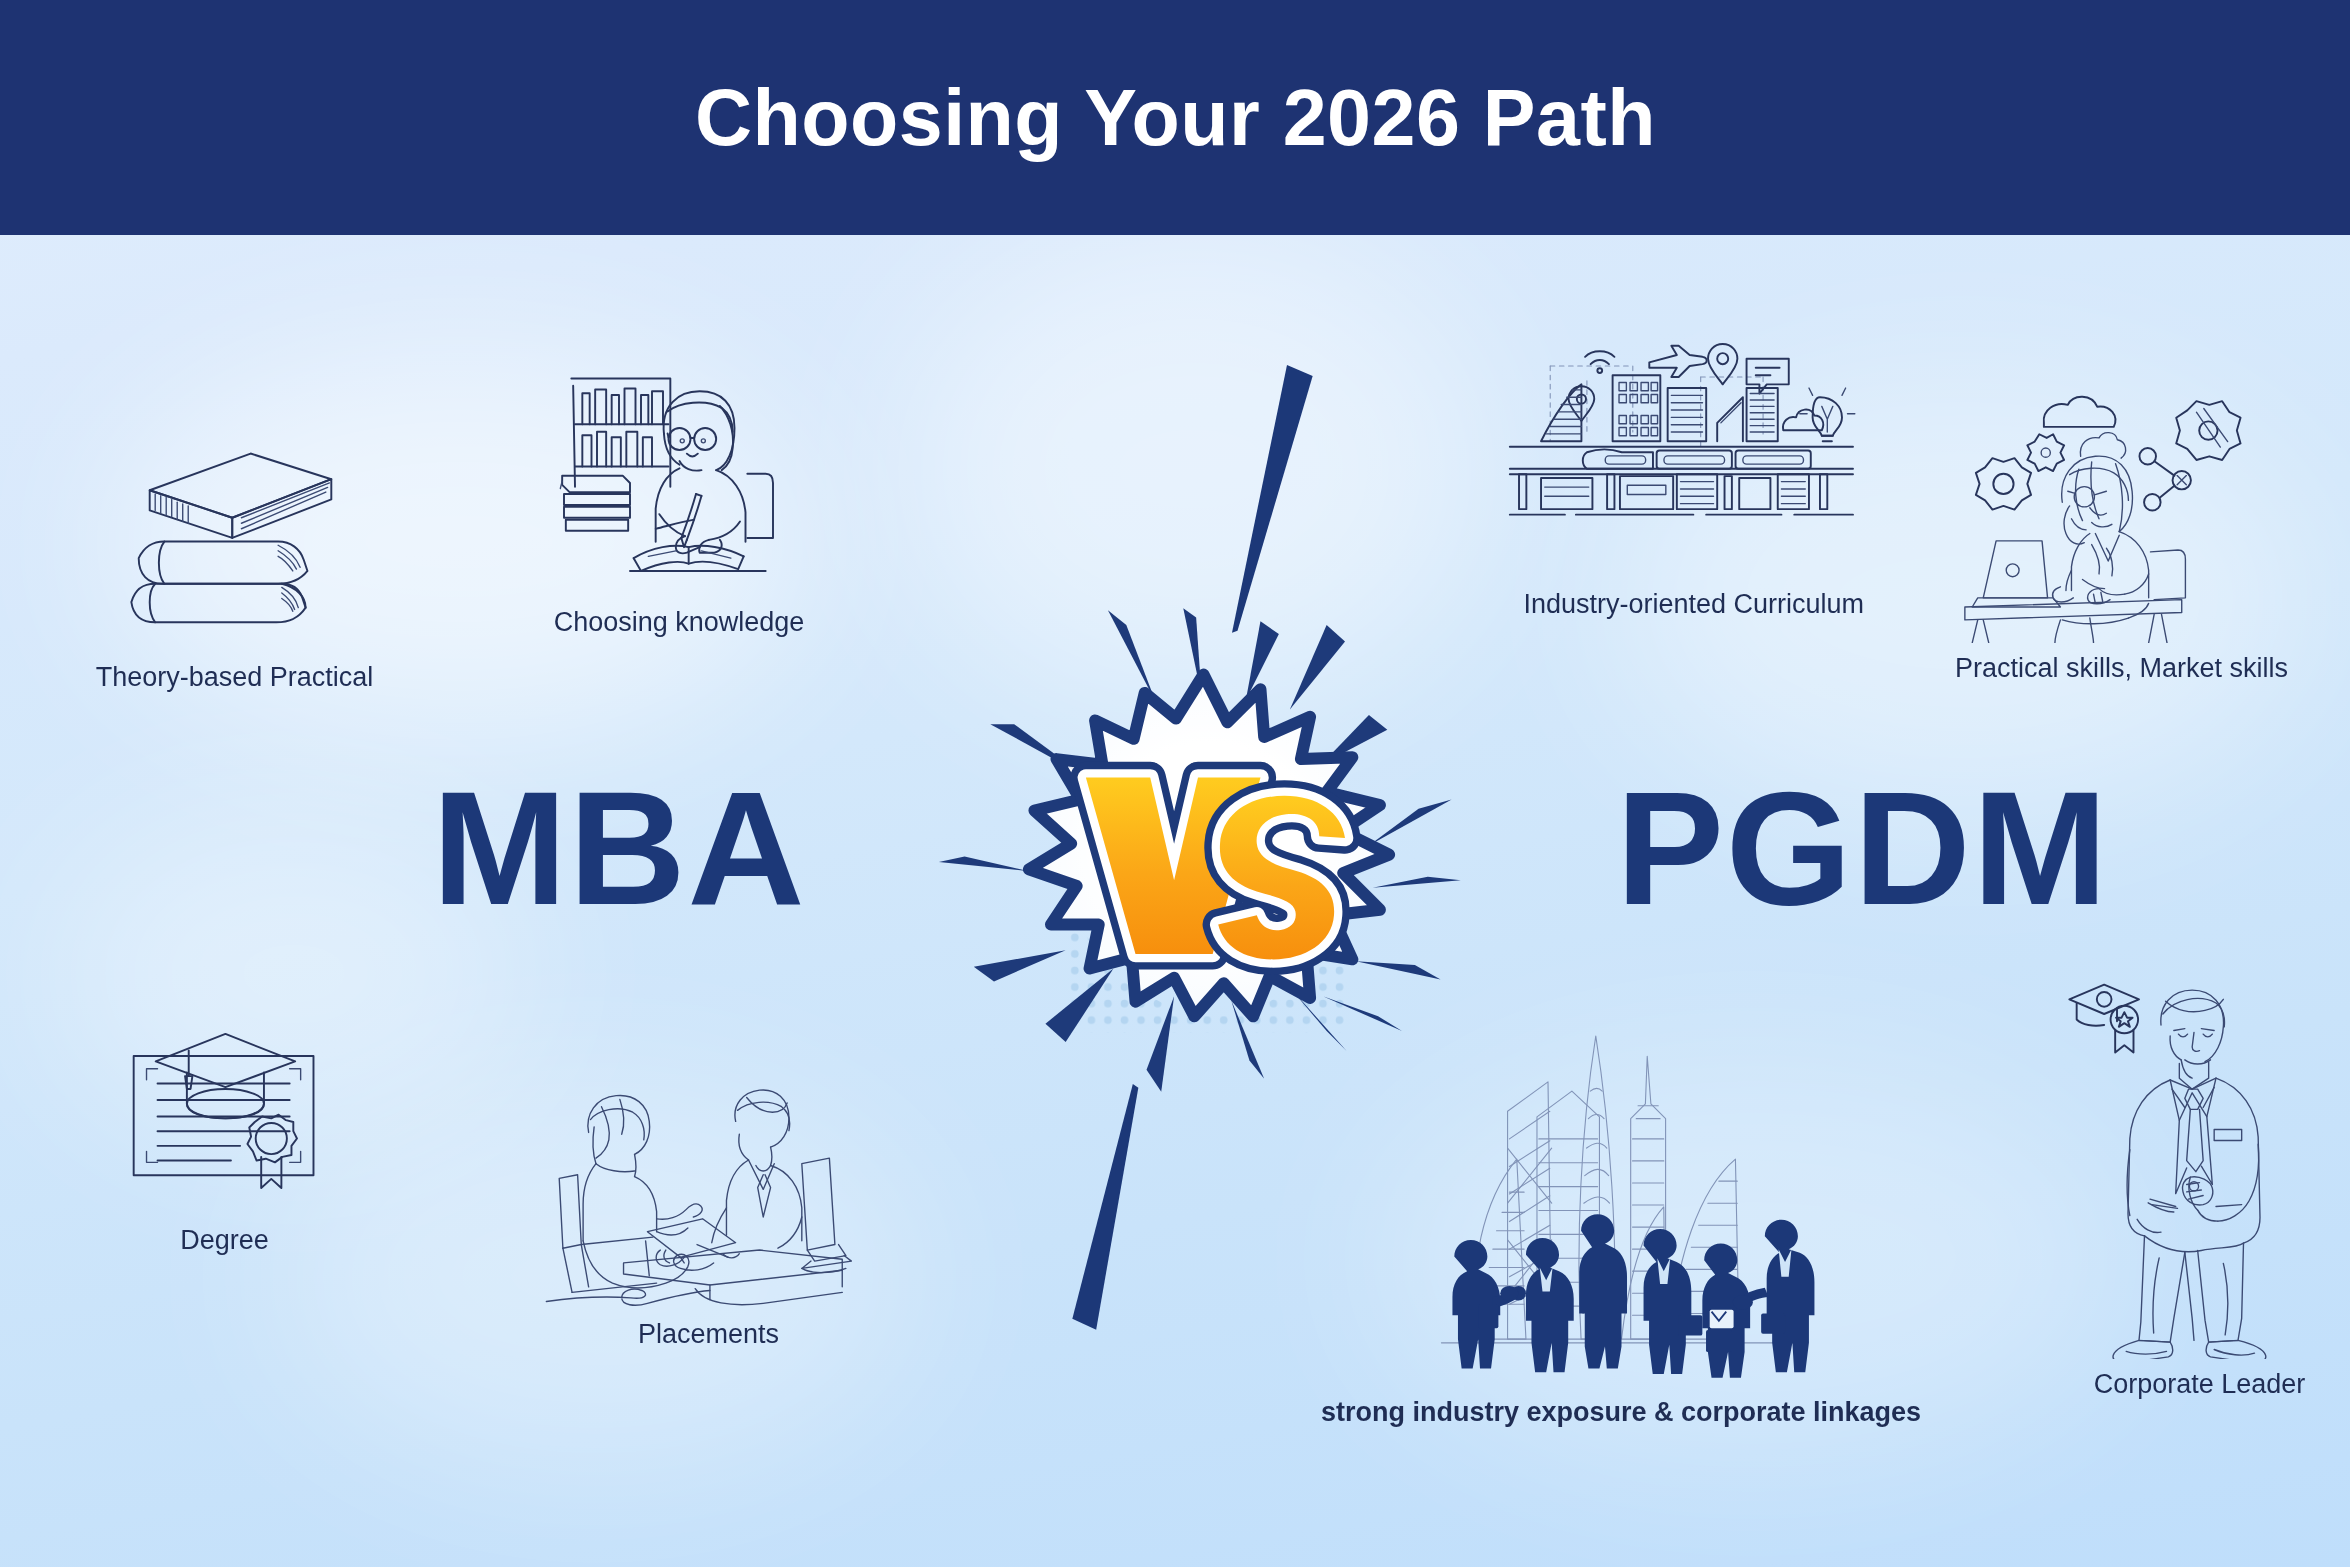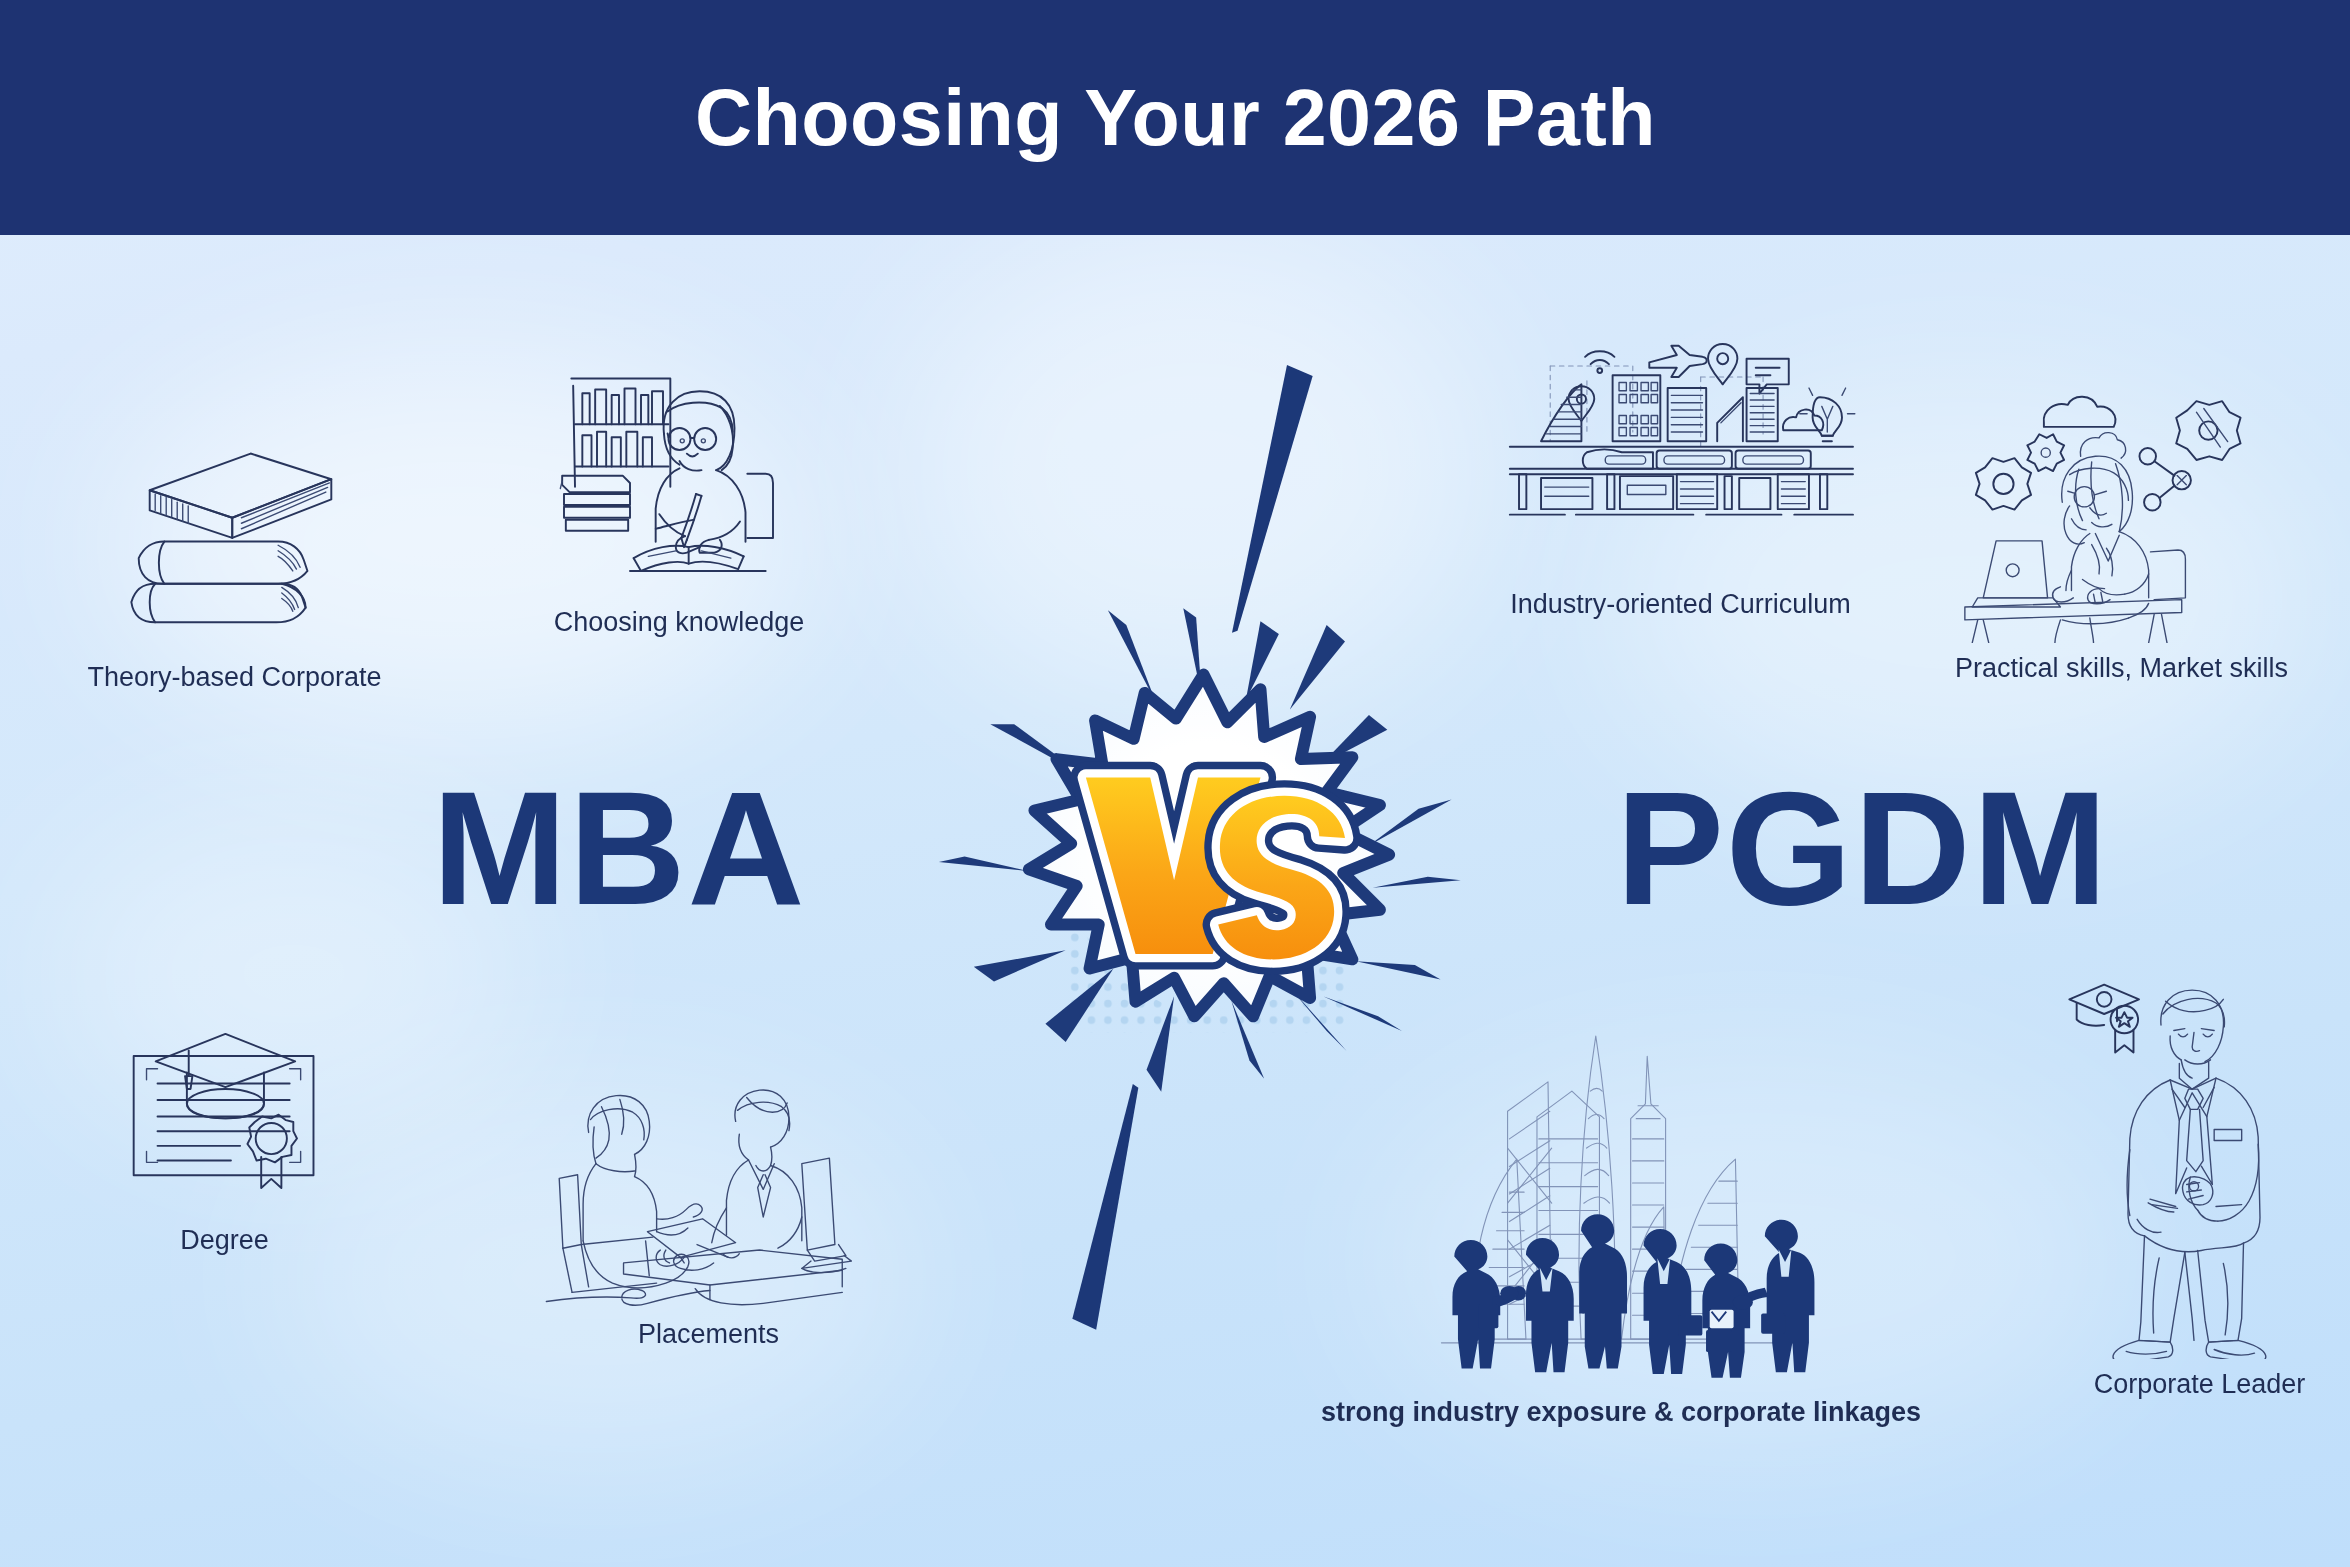--- a/index.html
+++ b/index.html
@@ -148,21 +148,21 @@
       <path class="la-thin" d="M64 80 L64 99"></path>
       <path class="la-thin" d="M70 82 L70 101"></path>
       <path class="la-thin" d="M76 84 L76 103"></path>
       <path class="la-thin" d="M82 87 L82 106"></path>
       <path class="la-thin" d="M88 89 L88 108"></path>
       <path class="la-thin" d="M94 91 L94 110"></path>
       <path class="la-thin" d="M248 66 L152 104"></path>
       <path class="la-thin" d="M246 71 L152 110"></path>
       <path class="la-thin" d="M244 76 L152 116"></path>
     </svg>
-    <div class="caption">Theory-based Corporate</div>
+    <div class="caption">Theory-based Practical</div>
   </div>
 
   <div class="item" id="item-academic" style="left:523px; top:358px; width:312px;">
     <svg class="art" width="275" height="239" viewBox="0 0 300 260">
 
       <path class="la" d="M32 22 L140 22 L140 140"></path>
       <path class="la" d="M34 30 L36 140"></path>
       <path class="la" d="M36 72 L138 72"></path>
       <path class="la" d="M36 118 L138 118"></path>
 
@@ -409,21 +409,21 @@
                C430 368 400 386 366 386 C334 386 312 372 306 348
                L348 338 C352 350 362 356 374 354 C386 352 392 344 390 334
                C388 322 368 318 348 312 C322 304 306 288 308 260
                C310 228 340 208 378 208 C414 208 440 226 444 254 Z" fill="url(#vsFill)"></path>
     </g>
   </svg>
 
   <div class="side-word" id="word-mba">MBA</div>
   <div class="side-word" id="word-pgdm">PGDM</div>
 
-  <div class="item" id="item-industry-curriculum" style="left:1497px; top:331px; width:367px;">
+  <div class="item" id="item-industry-curriculum" style="left:1497px; top:331px; width:367px;align-items:flex-end;">
     <svg class="art" width="367" height="248" viewBox="0 0 400 270">
 
       <path class="la-faint" stroke-dasharray="5 5" d="M58 38 L58 120"></path>
       <path class="la-faint" stroke-dasharray="5 5" d="M58 38 L148 38"></path>
       <path class="la-faint" stroke-dasharray="5 5" d="M148 38 L148 110"></path>
       <path class="la-faint" stroke-dasharray="5 5" d="M98 54 L98 110"></path>
       <path class="la-faint" stroke-dasharray="5 5" d="M222 50 L222 130"></path>
       <path class="la-faint" stroke-dasharray="5 5" d="M222 50 L290 50"></path>
       <path class="la-faint" stroke-dasharray="5 5" d="M290 50 L290 112"></path>
 

